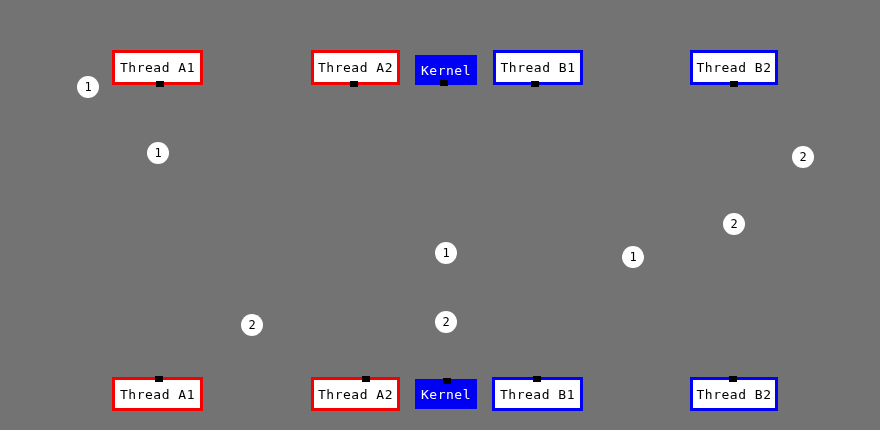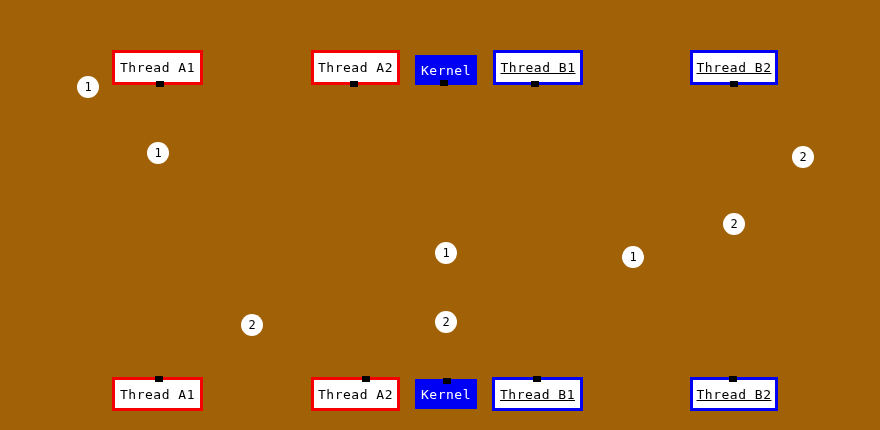--- a/index.html
+++ b/index.html
@@ -1,20 +1,20 @@
 <!DOCTYPE html>
 <html><head>
 <meta charset="utf-8">
 <style>
   html, body { margin: 0; padding: 0; }
   #stage {
     position: relative;
     width: 880px;
     height: 430px;
-    background: #a16207;
+    background: #737373;
     overflow: hidden;
     font-family: "DejaVu Sans Mono", monospace;
   }
   .box {
     position: absolute;
     box-sizing: border-box;
     display: flex;
     align-items: center;
     justify-content: center;
     font-size: 13px;
@@ -23,21 +23,20 @@
   }
   .user-thread {            
     border: 3px solid #f40000;
     background: #ffffff;
     color: #000000;
   }
   .kernel-thread {          
     border: 3px solid #0000f4;
     background: #ffffff;
     color: #000000;
-    text-decoration: underline;
   }
   .kernel-block {           
     background: #0000f4;
     color: #ffffff;
     border: none;
   }
   .marker {
     position: absolute;
     width: 22px;
     height: 22px;

